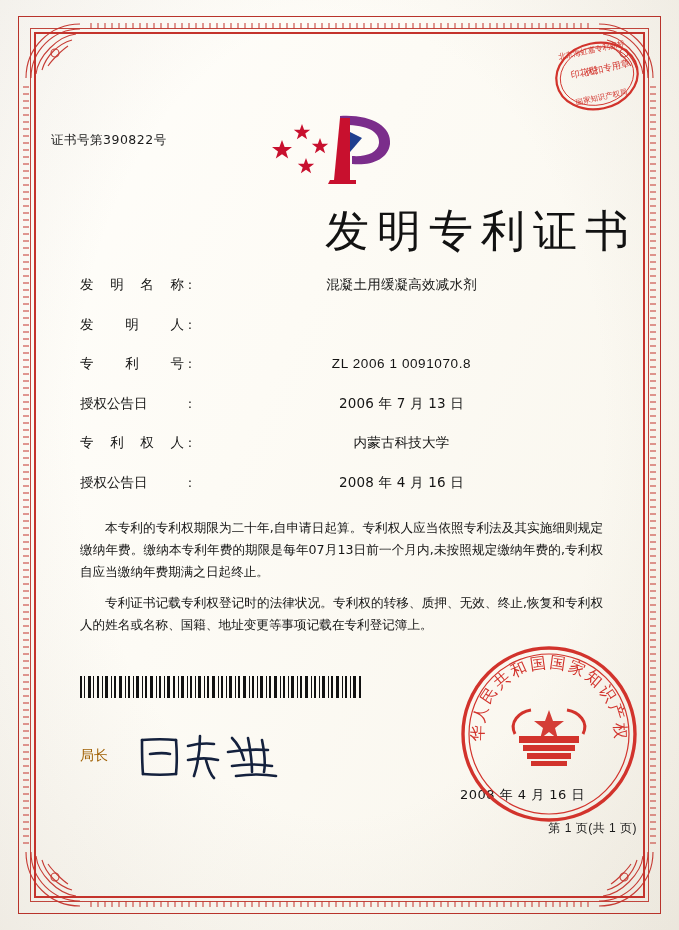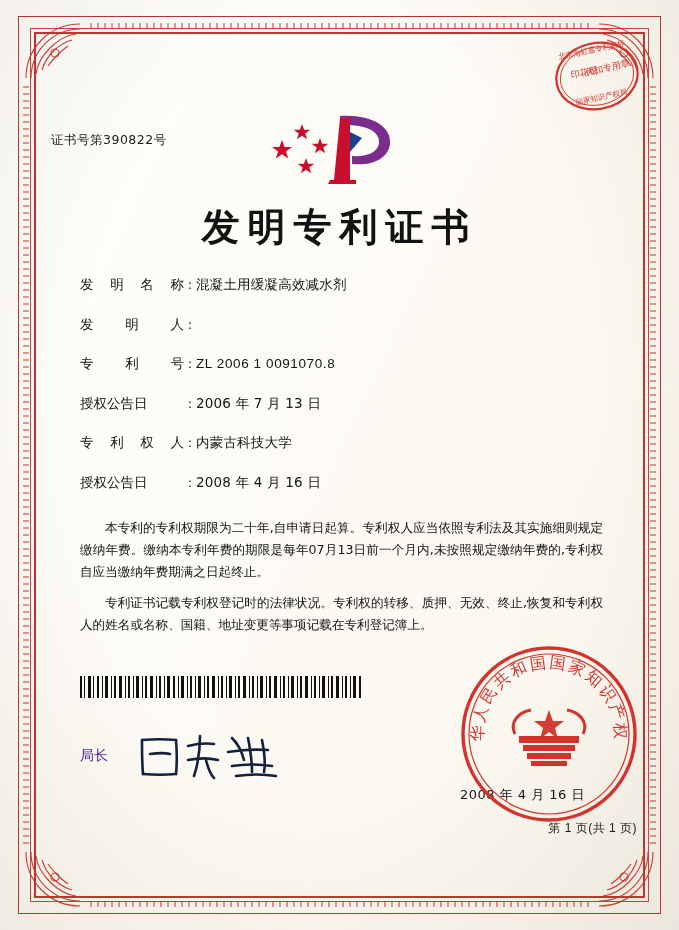--- a/index.html
+++ b/index.html
@@ -111,24 +111,24 @@
     width: 140px;
     height: 82px;
   }
 
   
   .title {
     position: absolute;
     left: 0;
     right: 0;
     top: 158px;
-    text-align: center;
+    text-align: right;
     font-family: "DejaVu Serif", serif;
-    font-weight: bold;
-    font-size: 38px;
+    font-weight: normal;
+    font-size: 44px;
     letter-spacing: 8px;
     color: #121212;
   }
 
   
   .fields {
     position: absolute;
     left: 38px;
     right: 30px;
     top: 232px;
@@ -151,20 +151,21 @@
   .field .label span { white-space: pre; }
   .field .colon {
     flex: 0 0 12px;
     text-align: center;
   }
   .field .value {
     flex: 1 1 auto;
     font-family: "DejaVu Sans", sans-serif;
     font-size: 13.5px;
     letter-spacing: .2px;
+    text-align: center;
   }
   .field .value.latin {
     font-family: Liberation Sans, sans-serif;
     font-size: 13.5px;
     letter-spacing: .6px;
   }
 
   
   .body-text {
     position: absolute;
@@ -196,21 +197,21 @@
   .sig-row {
     position: absolute;
     left: 38px;
     top: 686px;
     display: flex;
     align-items: center;
   }
   .sig-label {
     font-family: "DejaVu Sans", sans-serif;
     font-size: 14px;
-    color: #4c1d95;
+    color: #a16207;
     margin-right: 28px;
   }
   .signature {
     width: 150px;
     height: 52px;
   }
 
   
   .seal-date {
     position: absolute;

